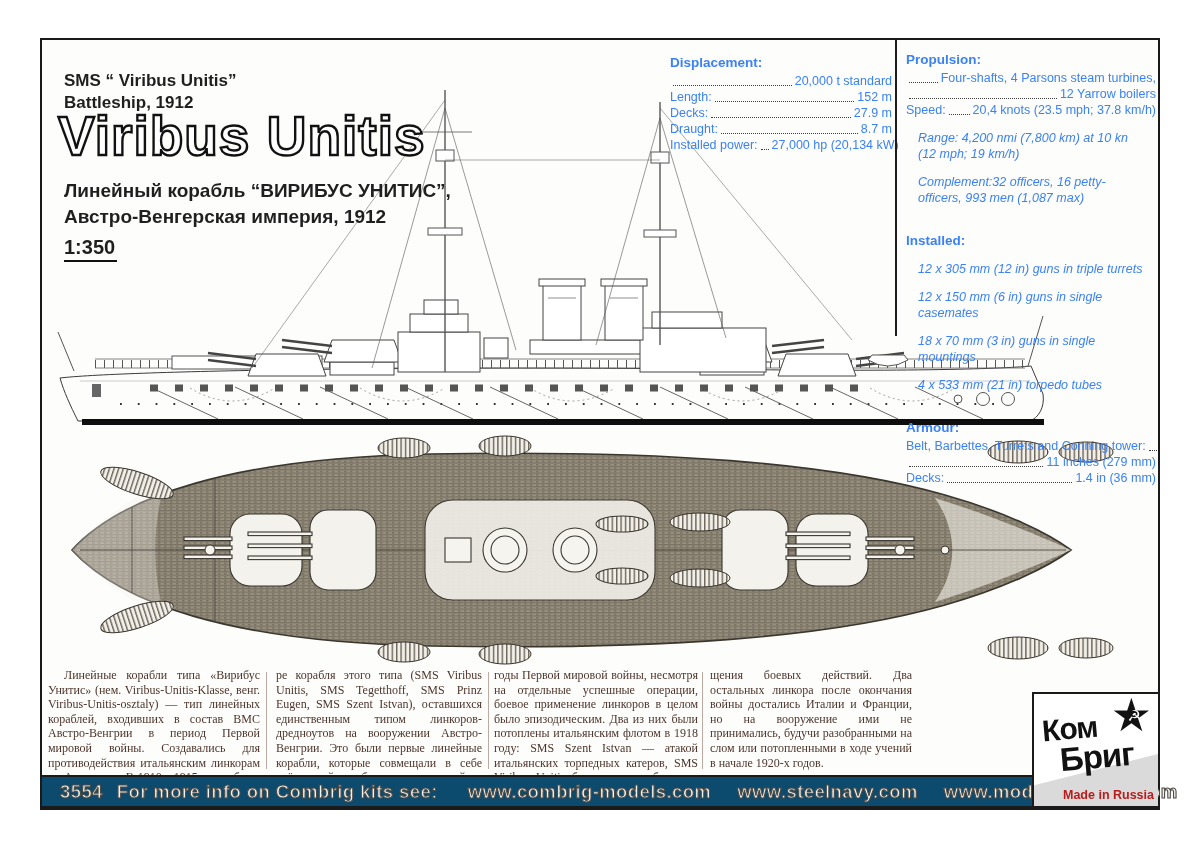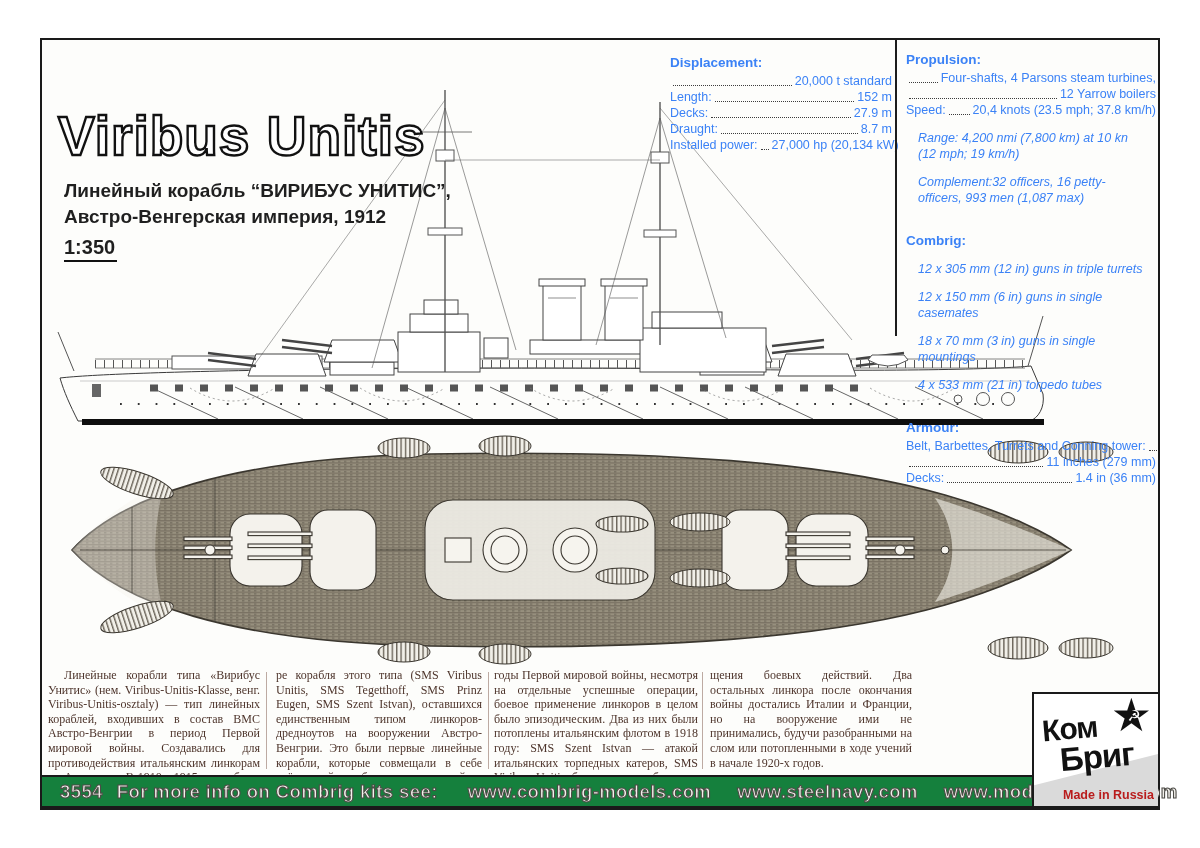--- a/index.html
+++ b/index.html
@@ -24,21 +24,21 @@
   .splain{margin:12px;font-style:italic;}
   .sgap{height:15px;}
   #spec-div{position:absolute;left:895px;top:40px;width:2px;height:296px;background:#1c1c1c;}
   
   .drawing{position:absolute;pointer-events:none;}
   
   .hcol{position:absolute;top:668px;font-family:"Liberation Serif",serif;font-size:12px;
         line-height:14.6px;text-align:justify;color:#4e352c;}
   .hsep{position:absolute;top:672px;width:1px;height:97px;background:#bdaaa2;}
   
-  #bar{position:absolute;left:42px;top:775px;width:1112px;height:29px;background:#15803d;
+  #bar{position:absolute;left:42px;top:775px;width:1112px;height:29px;background:#0c4a6e;
        border-top:2px solid #1a1a1a;display:flex;align-items:center;}
   .bartext{font-size:18.5px;font-weight:bold;color:#f3f1ec;-webkit-text-stroke:1.1px #4c4b46;
            white-space:nowrap;letter-spacing:0.4px;}
   
   #logo{position:absolute;left:1032px;top:692px;width:124px;height:112px;background:#ffffff;
         border:2px solid #1a1a1a;border-right:none;border-bottom:none;overflow:hidden;}
   #logo-gray{position:absolute;left:0;bottom:0;width:100%;height:52px;background:#dadada;
              clip-path:polygon(0 60%,100% 0,100% 100%,0 100%);}
   .logoword{position:absolute;font-weight:bold;color:#111;letter-spacing:-1px;
             font-family:"Liberation Sans",sans-serif;}
@@ -222,20 +222,24 @@
       <ellipse cx="137" cy="483" rx="38" ry="11" fill="url(#bstripe)" transform="rotate(18 137 483)"></ellipse>
       <ellipse cx="137" cy="617" rx="38" ry="11" fill="url(#bstripe)" transform="rotate(-18 137 617)"></ellipse>
       <ellipse cx="700" cy="522" rx="30" ry="9" fill="url(#bstripe)"></ellipse>
       <ellipse cx="700" cy="578" rx="30" ry="9" fill="url(#bstripe)"></ellipse>
     </g>
     <circle cx="210" cy="550" r="5" fill="#f4f2ec" stroke="#3a362f"></circle>
     <circle cx="900" cy="550" r="5" fill="#f4f2ec" stroke="#3a362f"></circle>
     <circle cx="945" cy="550" r="4" fill="#f4f2ec" stroke="#3a362f"></circle>
   </svg>
 
+  <div class="kitname">
+    <div>SMS “ Viribus Unitis”</div>
+    <div>Battleship, 1912</div>
+  </div>
   <div class="bigtitle">Viribus Unitis</div>
   <div class="rutitle">
     <div>Линейный корабль “ВИРИБУС УНИТИС”,</div>
     <div>Австро-Венгерская империя, 1912</div>
   </div>
   <div class="scale">1:350</div>
 
   <div class="specs" style="left:670px;top:55px;width:222px;">
     <div class="shead">Displacement:</div>
     <div class="srow">
@@ -278,21 +282,21 @@
     </div>
     <div class="srow">
       <span class="slabel">Speed:</span>
       <span class="fill"></span>
       <span class="sval">20,4 knots (23.5 mph; 37.8 km/h)</span>
     </div>
     <div class="splain">Range: 4,200 nmi (7,800 km) at 10 kn (12 mph; 19 km/h)</div>
     <div class="splain">Complement:32 officers, 16 petty-officers, 993 men (1,087 max)</div>
 
     <div class="sgap"></div>
-    <div class="shead">Combrig:</div>
+    <div class="shead">Installed:</div>
     <div class="splain">12 x 305 mm (12 in) guns in triple turrets</div>
     <div class="splain">12 x 150 mm (6 in) guns in single casemates</div>
     <div class="splain">18 x 70 mm (3 in) guns in single mountings</div>
     <div class="splain">4 x 533 mm (21 in) torpedo tubes</div>
 
     <div class="sgap"></div>
     <div class="shead">Armour:</div>
     <div class="srow">
       <span class="slabel">Belt, Barbettes, Turrets and Conning tower:</span>
       <span class="fill"></span>

